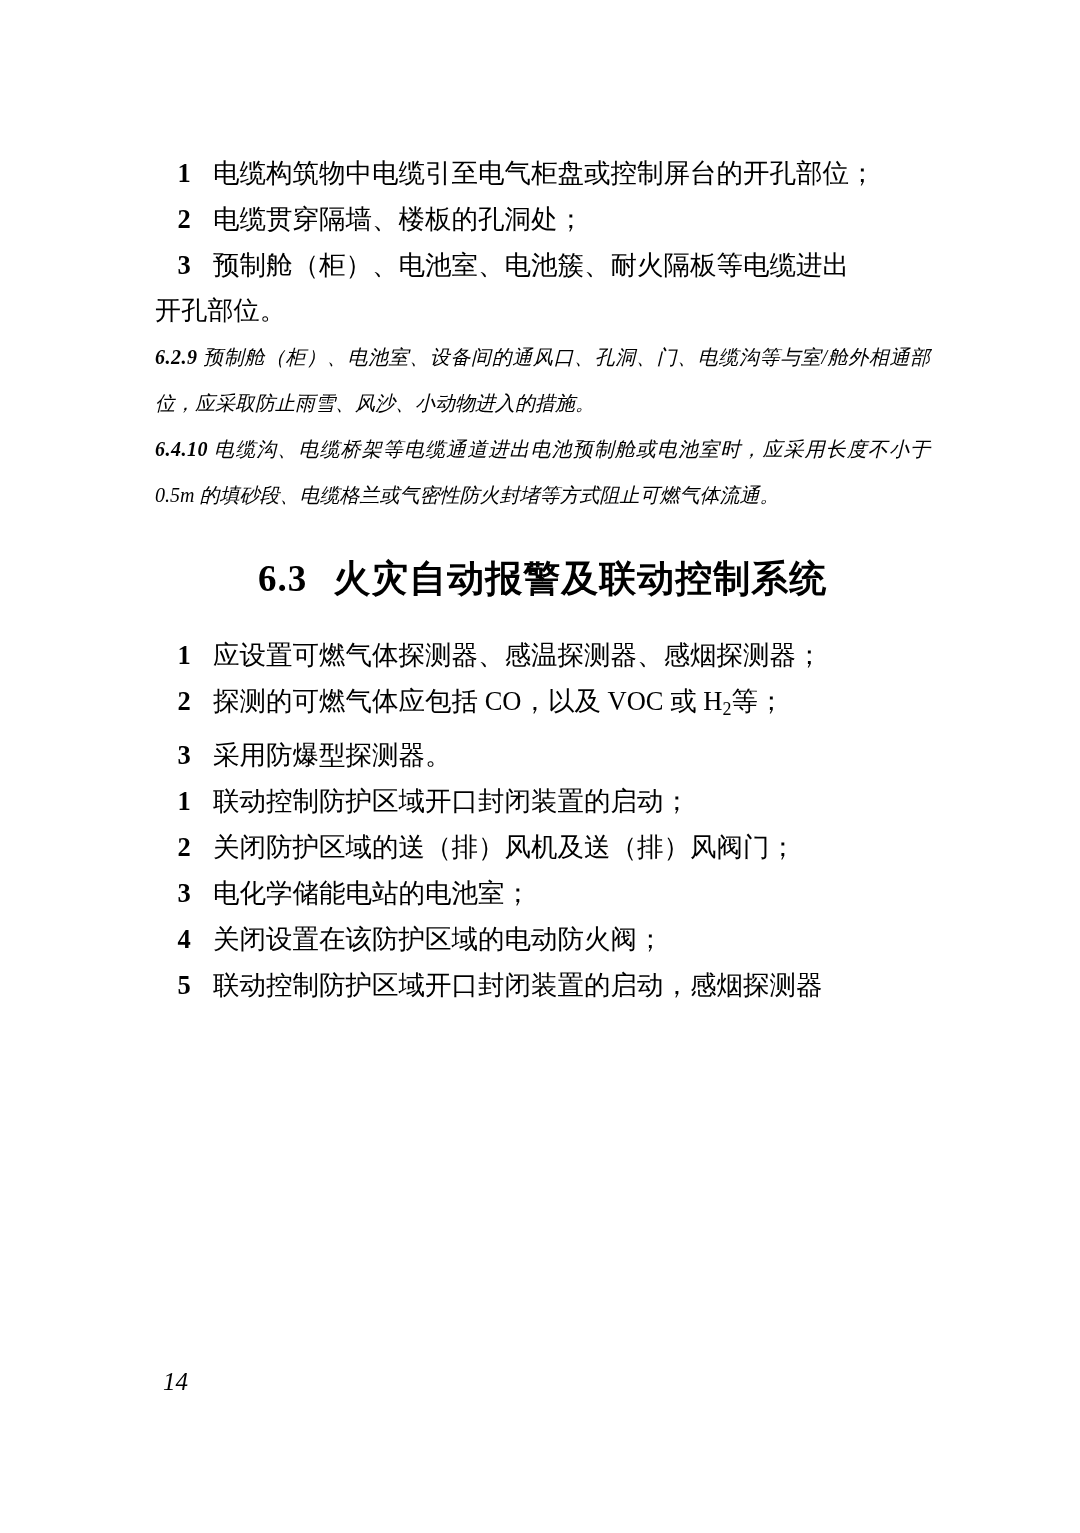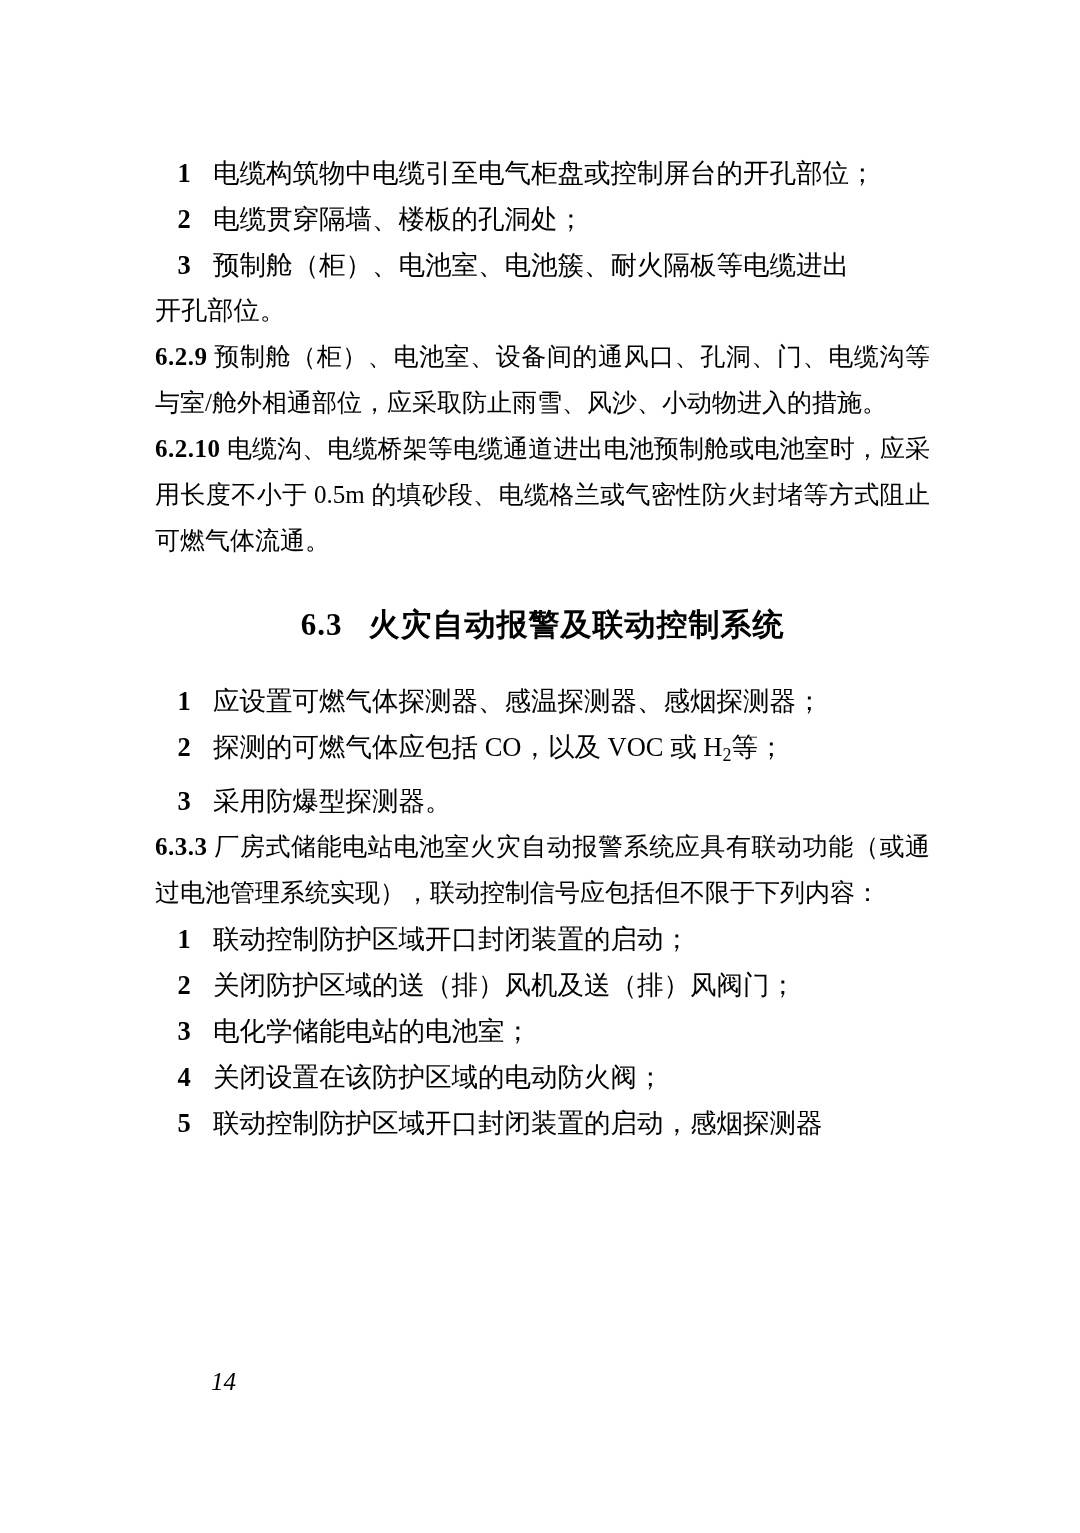--- a/index.html
+++ b/index.html
@@ -49,55 +49,55 @@
     width: 58px;
     flex: 0 0 58px;
     text-align: center;
     font-family: "Liberation Serif", serif;
   }
   .item .txt {
     flex: 1 1 auto;
   }
   
   .clause {
-    font-size: 25px;
+    font-size: 20px;
     line-height: 46px;
     text-align: justify;
     text-justify: inter-ideograph;
+    font-style: italic;
   }
   .clause .cnum {
     font-weight: bold;
     font-family: "Liberation Serif", serif;
     letter-spacing: 0.5px;
   }
   .sec-head {
     text-align: center;
     font-weight: bold;
-    font-size: 31px;
+    font-size: 37px;
     line-height: 46px;
     margin-top: 38px;
     margin-bottom: 30px;
     letter-spacing: 1px;
   }
   .sec-head .sn {
     font-family: "Liberation Serif", serif;
     margin-right: 26px;
   }
   sub {
     font-size: 0.68em;
     vertical-align: -0.28em;
   }
   .page-num {
     position: absolute;
     left: 163px;
     top: 1368px;
     font-style: italic;
     font-size: 25px;
     font-family: "Liberation Serif", serif;
-    margin-left: 48px;
   }
 </style>
 </head>
 <body>
 
 <div class="page">
   <div class="content">
 
     <div class="item">
       <span class="num">1</span>
@@ -112,21 +112,21 @@
       <span class="txt">预制舱（柜）、电池室、电池簇、耐火隔板等电缆进出</span>
     </div>
     <div class="para">开孔部位。</div>
 
     <div class="clause">
       <span class="cnum">6.2.9</span>
       <span>预制舱（柜）、电池室、设备间的通风口、孔洞、门、电缆沟等与室/舱外相通部位，应采取防止雨雪、风沙、小动物进入的措施。</span>
     </div>
 
     <div class="clause">
-      <span class="cnum">6.2.10</span>
+      <span class="cnum">6.4.10</span>
       <span>电缆沟、电缆桥架等电缆通道进出电池预制舱或电池室时，应采用长度不小于 0.5m 的填砂段、电缆格兰或气密性防火封堵等方式阻止可燃气体流通。</span>
     </div>
 
     <div class="sec-head">
       <span class="sn">6.3</span><span>火灾自动报警及联动控制系统</span>
     </div>
 
 
     <div class="item">
       <span class="num">1</span>
@@ -134,24 +134,20 @@
     </div>
     <div class="item">
       <span class="num">2</span>
       <span class="txt"><span>探测的可燃气体应包括 CO，以及 VOC 或 H</span><sub>2</sub><span>等；</span></span>
     </div>
     <div class="item">
       <span class="num">3</span>
       <span class="txt">采用防爆型探测器。</span>
     </div>
 
-    <div class="clause">
-      <span class="cnum">6.3.3</span>
-      <span>厂房式储能电站电池室火灾自动报警系统应具有联动功能（或通过电池管理系统实现），联动控制信号应包括但不限于下列内容：</span>
-    </div>
     <div class="item">
       <span class="num">1</span>
       <span class="txt">联动控制防护区域开口封闭装置的启动；</span>
     </div>
     <div class="item">
       <span class="num">2</span>
       <span class="txt">关闭防护区域的送（排）风机及送（排）风阀门；</span>
     </div>
     <div class="item">
       <span class="num">3</span>

